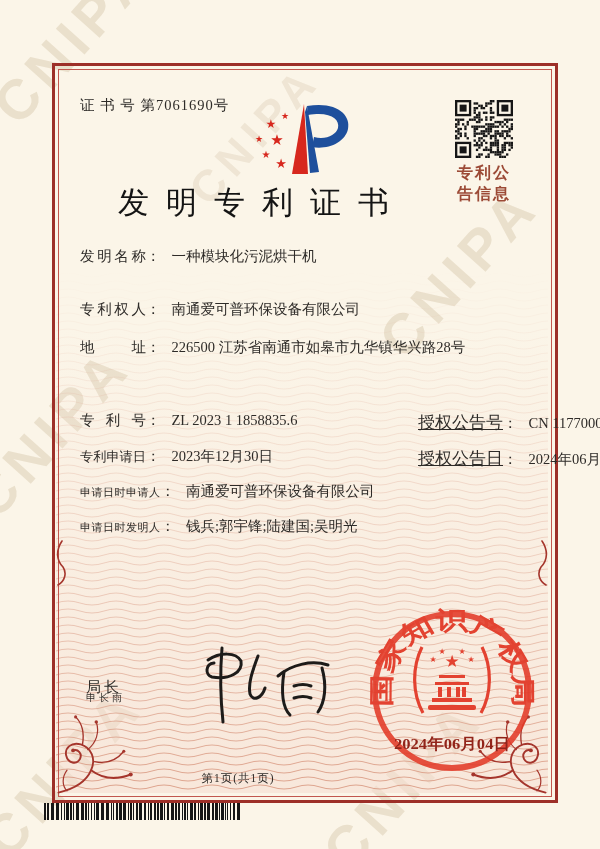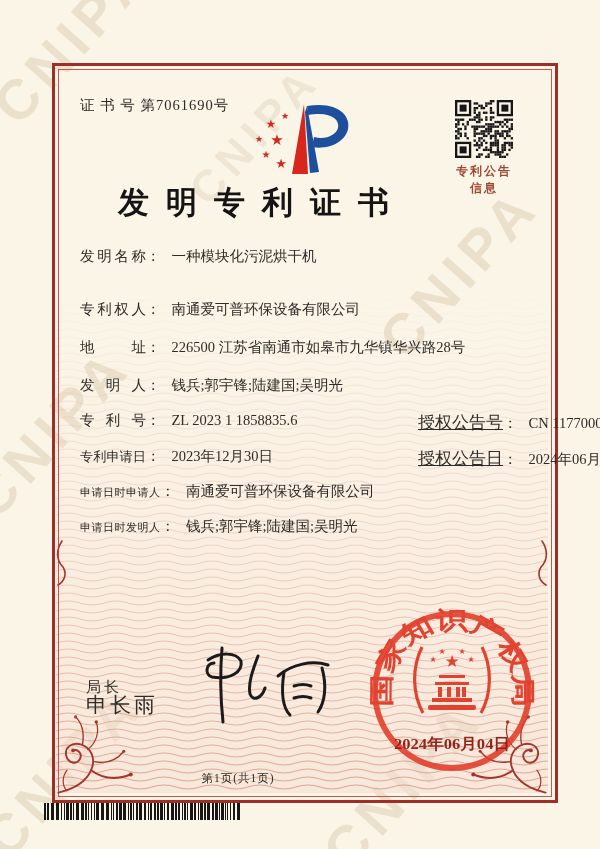--- a/index.html
+++ b/index.html
@@ -12,34 +12,34 @@
   
   .frame{position:absolute;left:52px;top:63px;width:500px;height:734px;border:3px solid #9d2f28;z-index:2;}
   .frame-inner{position:absolute;left:3px;top:3px;right:3px;bottom:3px;border:1px solid #c2574e;}
   
   .waves{position:absolute;left:56px;top:67px;width:492px;height:726px;z-index:1;}
   .content{position:absolute;left:0;top:0;width:600px;height:849px;z-index:3;}
   .certno{position:absolute;left:80px;top:96px;font-size:14.5px;letter-spacing:1px;}
   .logo{position:absolute;left:243px;top:98px;width:114px;height:80px;}
   .qrwrap{position:absolute;left:452px;top:100px;width:64px;text-align:center;}
   .qr{width:58px;height:58px;display:block;margin:0 auto;}
-  .qrcap{margin-top:5px;font-size:12px;letter-spacing:2px;color:#9c4a36;font-weight:600;}
+  .qrcap{margin-top:5px;font-size:16px;letter-spacing:2px;color:#9c4a36;font-weight:600;}
   .title{position:absolute;left:0;top:182px;width:507px;text-align:center;font-size:31px;
-         font-weight:700;letter-spacing:17px;text-indent:17px;color:#141414;}
+         font-weight:400;letter-spacing:17px;text-indent:17px;color:#141414;}
   .row{position:absolute;left:80px;font-size:14.5px;white-space:nowrap;}
   .jlabel{display:inline-block;width:66px;text-align:justify;text-align-last:justify;}
   .nlabel5{font-size:13.2px;}
   .nlabel7{font-size:11px;letter-spacing:0.5px;}
   .colon{margin-right:11px;}
   .rcol{position:absolute;left:338px;top:0;font-size:14.5px;white-space:nowrap;}
   .rcol .nlabel5{font-size:17px;text-decoration:underline;}
   .statement{position:absolute;left:57px;top:566px;width:490px;font-size:12px;line-height:25px;
              letter-spacing:0.4px;text-indent:2em;font-weight:600;color:#24211e;text-align:justify;}
   .director{position:absolute;left:86px;top:663px;font-size:15px;letter-spacing:3px;margin-top:15px;}
-  .director-name{position:absolute;left:86px;top:691px;font-size:21px;letter-spacing:3px;}
+  .director-name{position:absolute;left:86px;top:691px;font-size:10px;letter-spacing:3px;}
   .sig{position:absolute;left:188px;top:632px;width:158px;height:100px;}
   .seal{position:absolute;left:366px;top:605px;width:172px;height:172px;opacity:0.95;}
   .footer{position:absolute;left:0;top:771px;width:476px;text-align:center;font-size:11.5px;letter-spacing:1px;}
   .barcode{position:absolute;left:44px;top:803px;width:198px;height:17px;}
   .flourish{position:absolute;width:86px;height:86px;z-index:2;}
   .flourish.bl{left:55px;top:710px;}
   .flourish.br{left:463px;top:710px;transform:scaleX(-1);}
   .edgecurl{position:absolute;width:16px;height:46px;z-index:2;}
   .edgecurl.l{left:54px;top:540px;}
   .edgecurl.r{left:534px;top:540px;transform:scaleX(-1);}
@@ -451,23 +451,20 @@
 
     <div class="row" style="top:300px">
       <span class="jlabel">专利权人</span><span class="colon">：</span><span>南通爱可普环保设备有限公司</span>
     </div>
     <div class="row" style="top:247px">
       <span class="jlabel">发明名称</span><span class="colon">：</span><span>一种模块化污泥烘干机</span>
     </div>
     <div class="row" style="top:338px">
       <span class="jlabel">地址</span><span class="colon">：</span><span>226500 江苏省南通市如皋市九华镇华兴路28号</span>
     </div>
-    <div class="row" style="top:376px">
-      <span class="jlabel">发明人</span><span class="colon">：</span><span>钱兵;郭宇锋;陆建国;吴明光</span>
-    </div>
 
     <div class="row" style="top:411px">
       <span class="jlabel">专利号</span><span class="colon">：</span><span>ZL 2023 1 1858835.6</span>
       <span class="rcol">
         <span class="nlabel5">授权公告号</span><span class="colon">：</span><span>CN 117700065 B</span>
       </span>
     </div>
     <div class="row" style="top:447px">
       <span class="nlabel5">专利申请日</span><span class="colon">：</span><span>2023年12月30日</span>
       <span class="rcol">

